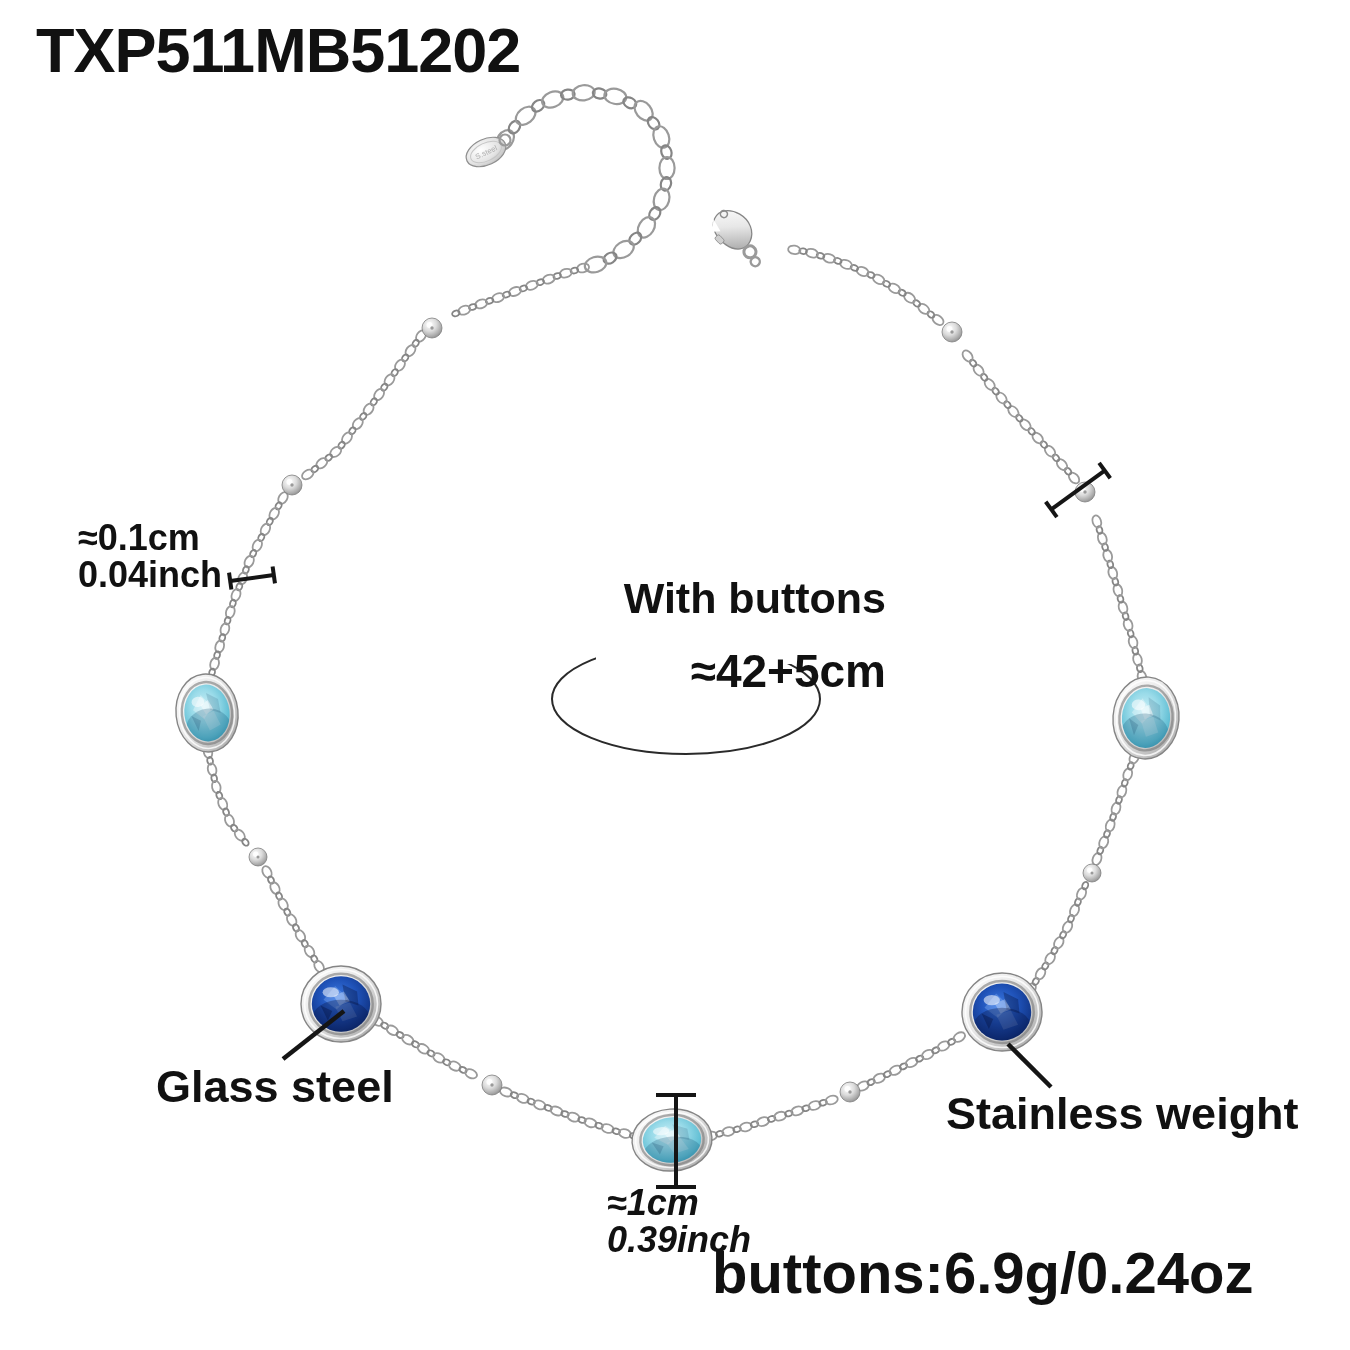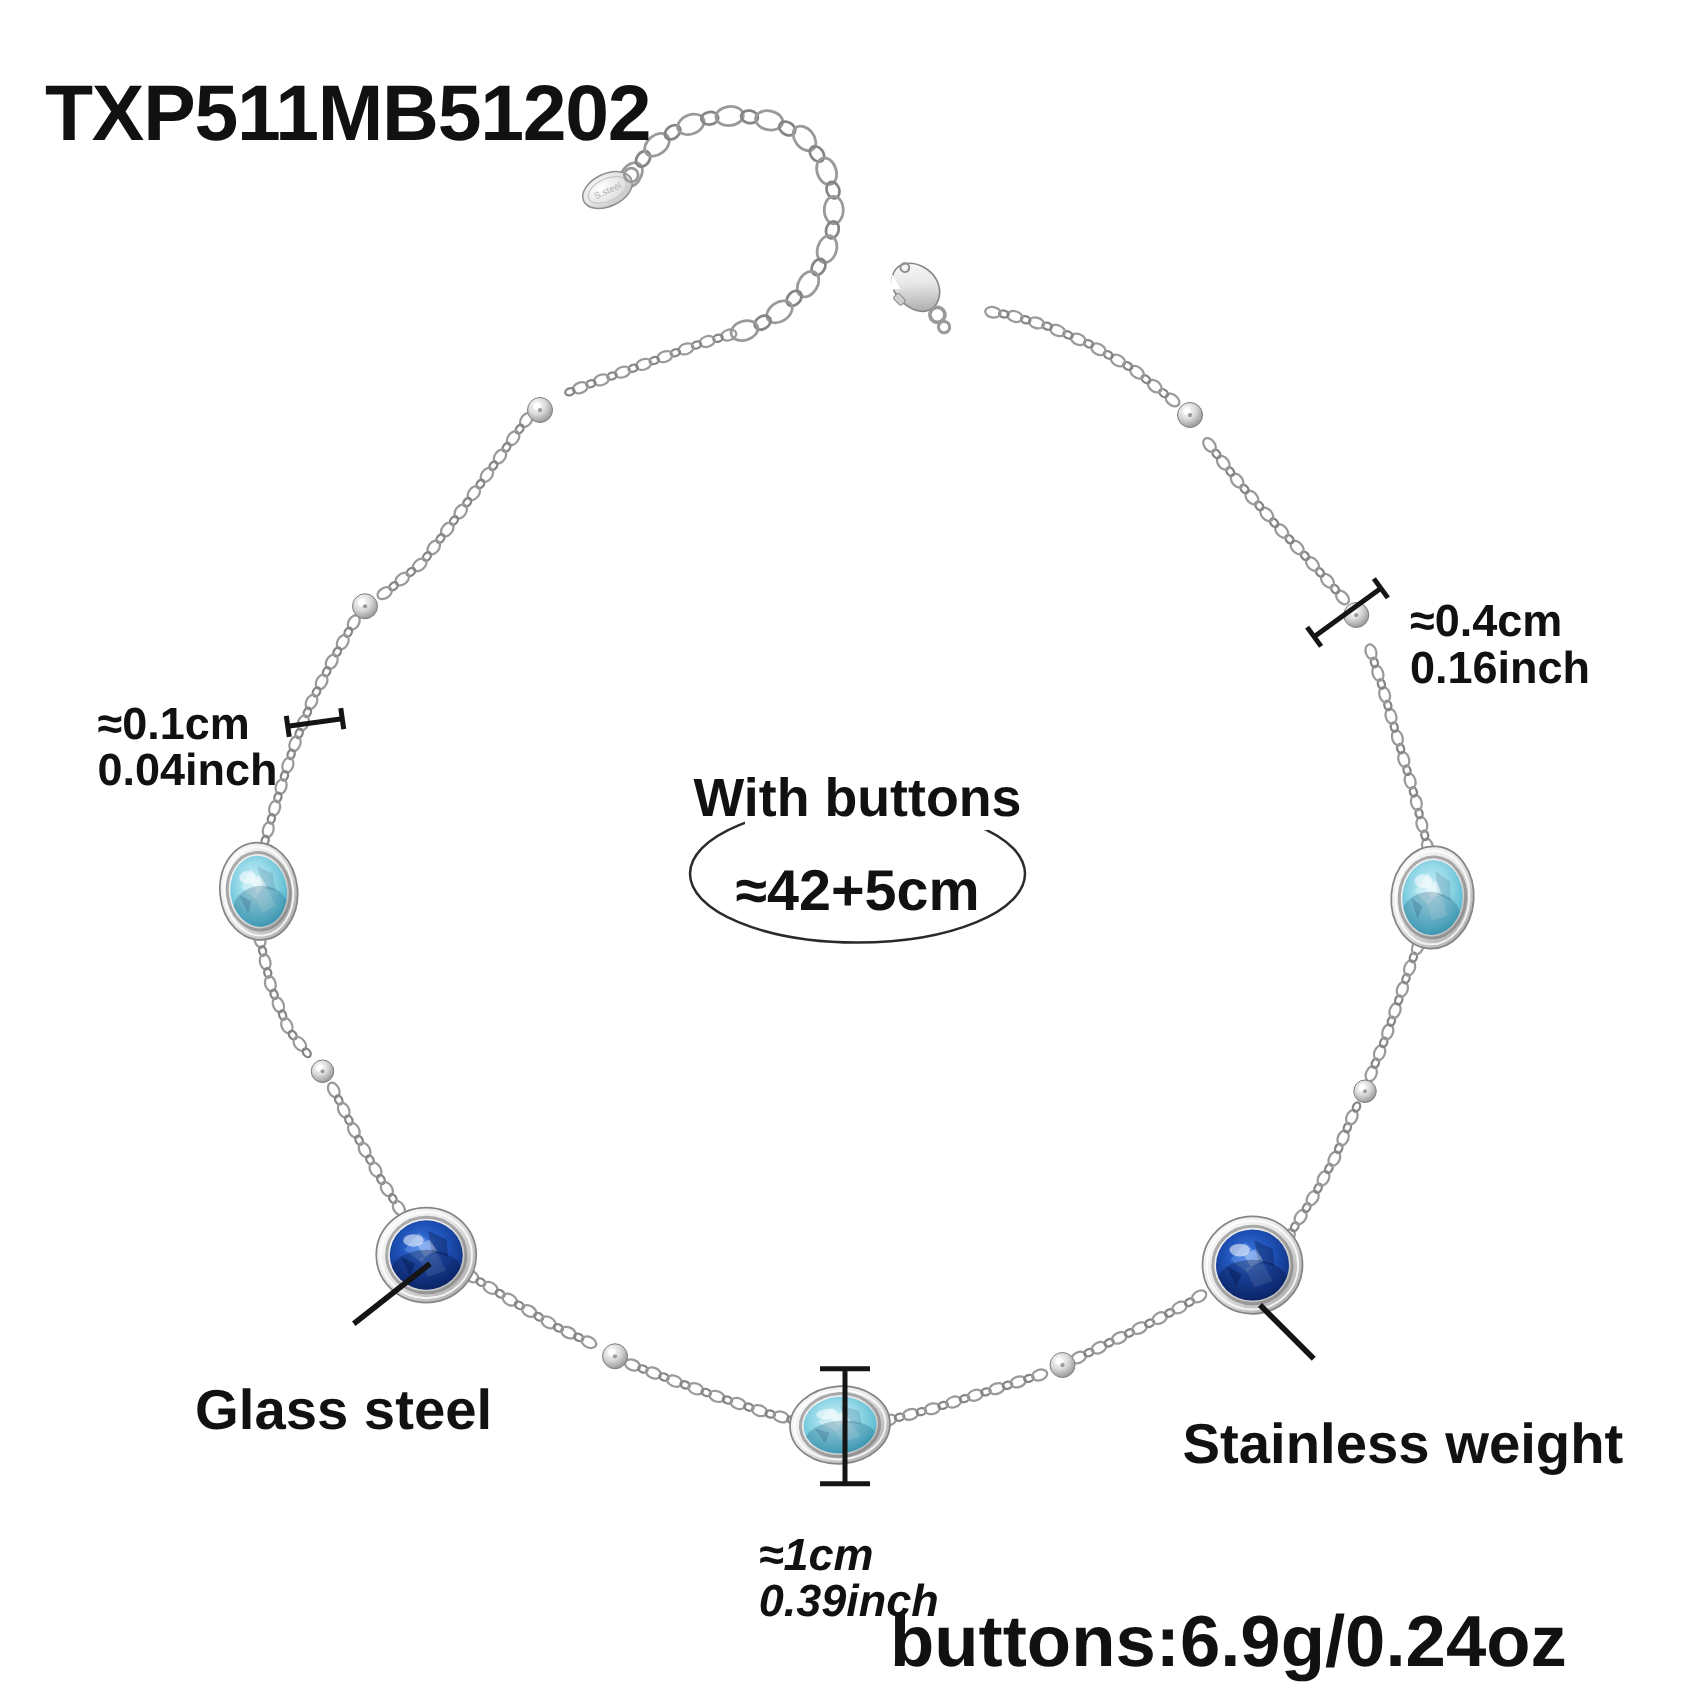--- a/index.html
+++ b/index.html
@@ -1,25 +1,25 @@
 <!DOCTYPE html>
 <html><head>
 <meta charset="utf-8">
 <style>
   html,body{margin:0;padding:0;background:#fff;}
   .stage{position:relative;width:1350px;height:1350px;background:#fff;overflow:hidden;
          font-family:"Liberation Sans",sans-serif;color:#111;}
   #necklace-svg{position:absolute;left:0;top:0;}
-  .txt{position:absolute;white-space:nowrap;color:#111;margin-top:41px;}
+  .txt{position:absolute;white-space:nowrap;color:#111;}
   .sku{left:36px;top:14px;font-size:63px;font-weight:700;letter-spacing:-1px;}
   .dimblock{font-size:36px;font-weight:700;line-height:37px;}
   .dim-chain{left:78px;top:519px;}
   .dim-bead{left:1128px;top:437px;}
   .dim-stone{left:607px;top:1184px;font-style:italic;}
-  .lenline{left:486px;width:400px;text-align:center;font-weight:700;}
+  .lenline{left:486px;width:400px;text-align:right;font-weight:700;}
   .len-title{top:574px;font-size:43px;}
   .len-cm{top:644px;font-size:46px;}
   .len-inch{top:676px;font-size:34px;}
   .part-label{font-size:45px;font-weight:700;}
   .glass{left:156px;top:1061px;}
   .steel{left:946px;top:1088px;}
   .weight{left:712px;top:1239px;font-size:58px;font-weight:700;}
 </style>
 </head>
 <body>
@@ -502,24 +502,20 @@
       </g>
   </svg>
 
   <div class="txt sku">TXP511MB51202</div>
 
   <div class="txt dimblock dim-chain">
     <div>≈0.1cm</div>
     <div>0.04inch</div>
   </div>
 
-  <div class="txt dimblock dim-bead">
-    <div>≈0.4cm</div>
-    <div>0.16inch</div>
-  </div>
 
   <div class="txt lenline len-title">With buttons</div>
   <div class="txt lenline len-cm">≈42+5cm</div>
 
   <div class="txt part-label glass">Glass steel</div>
   <div class="txt part-label steel">Stainless weight</div>
 
   <div class="txt dimblock dim-stone">
     <div>≈1cm</div>
     <div>0.39inch</div>

